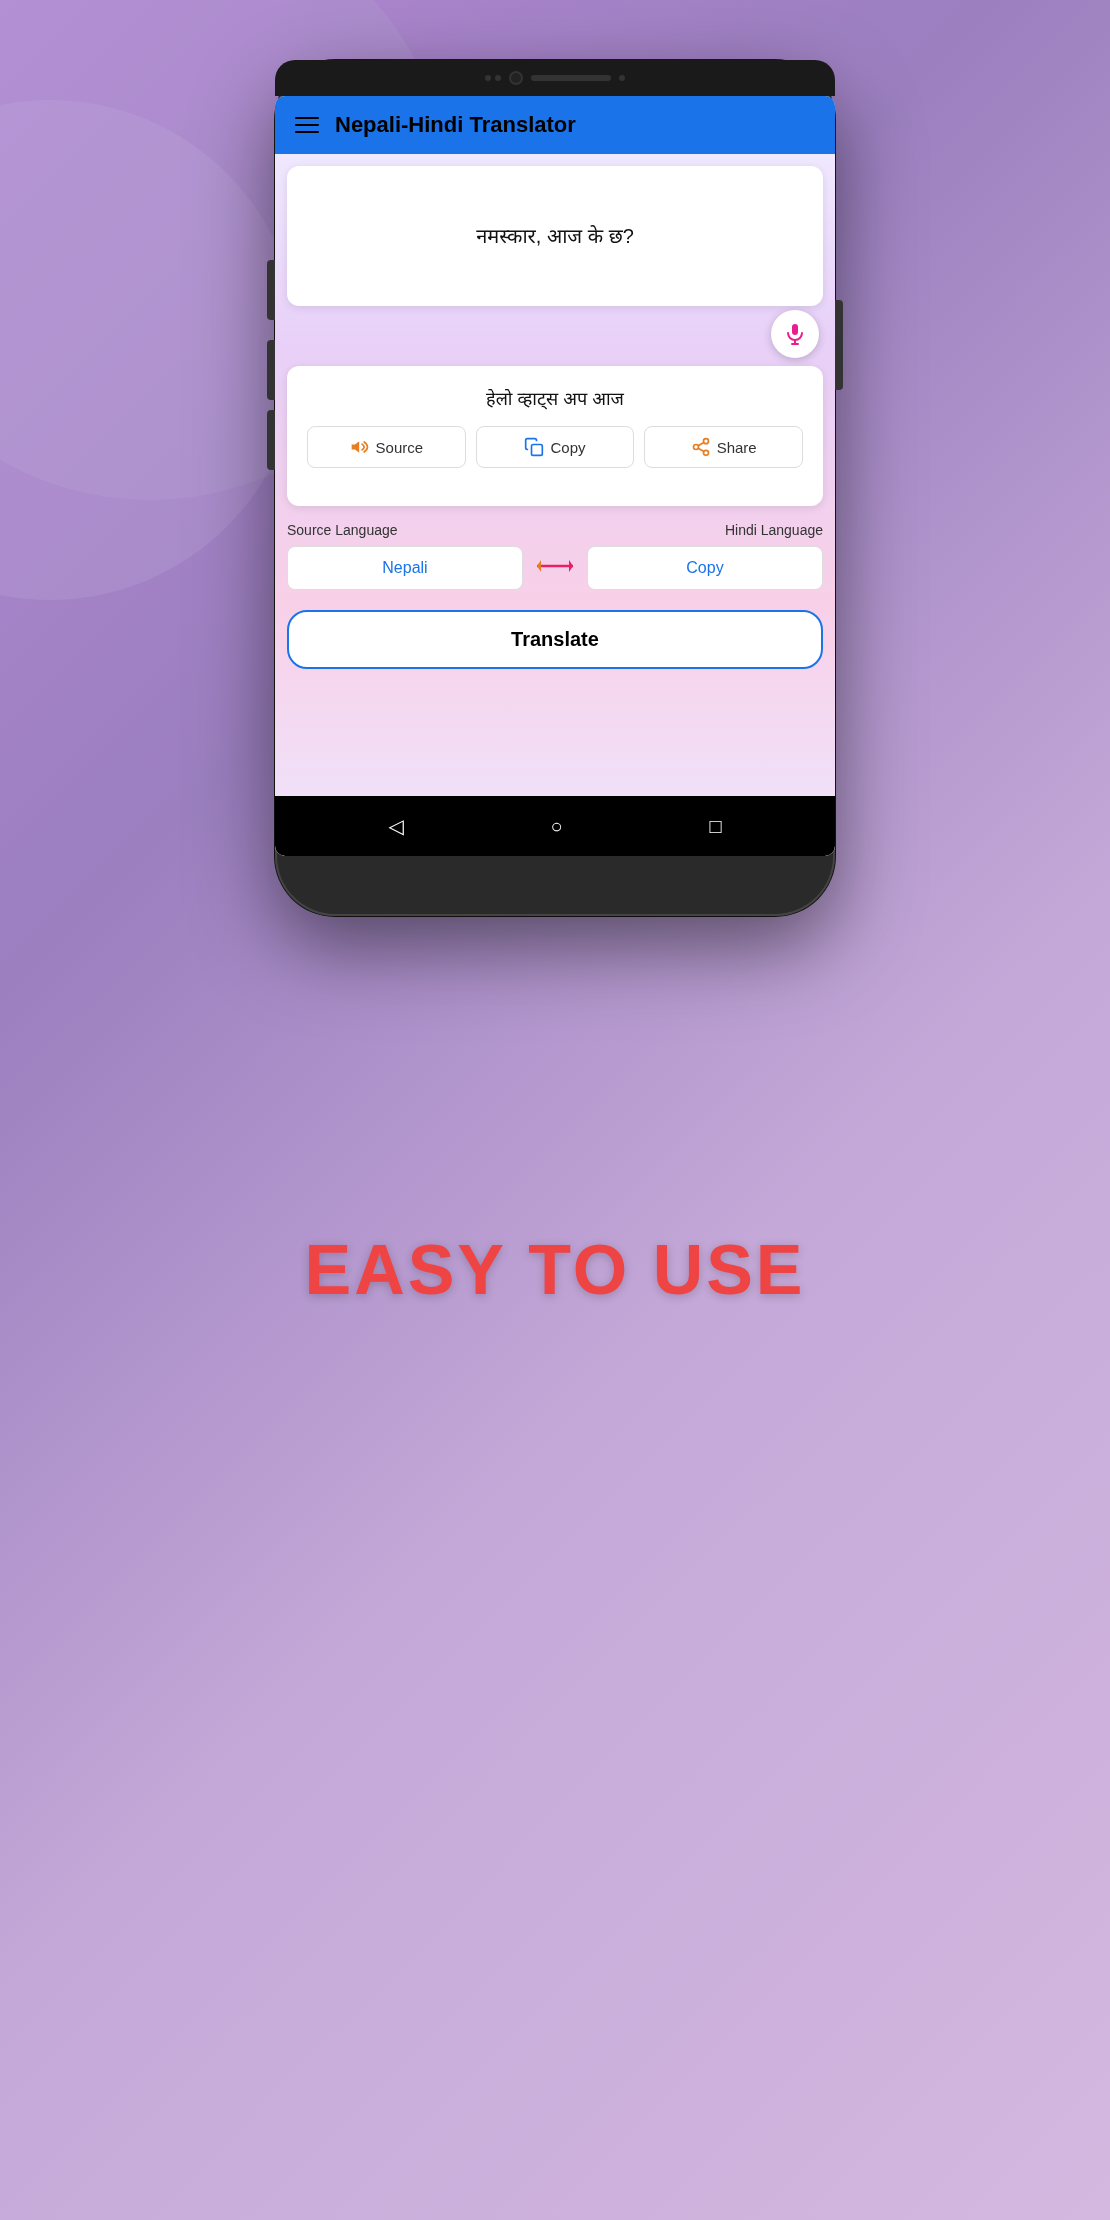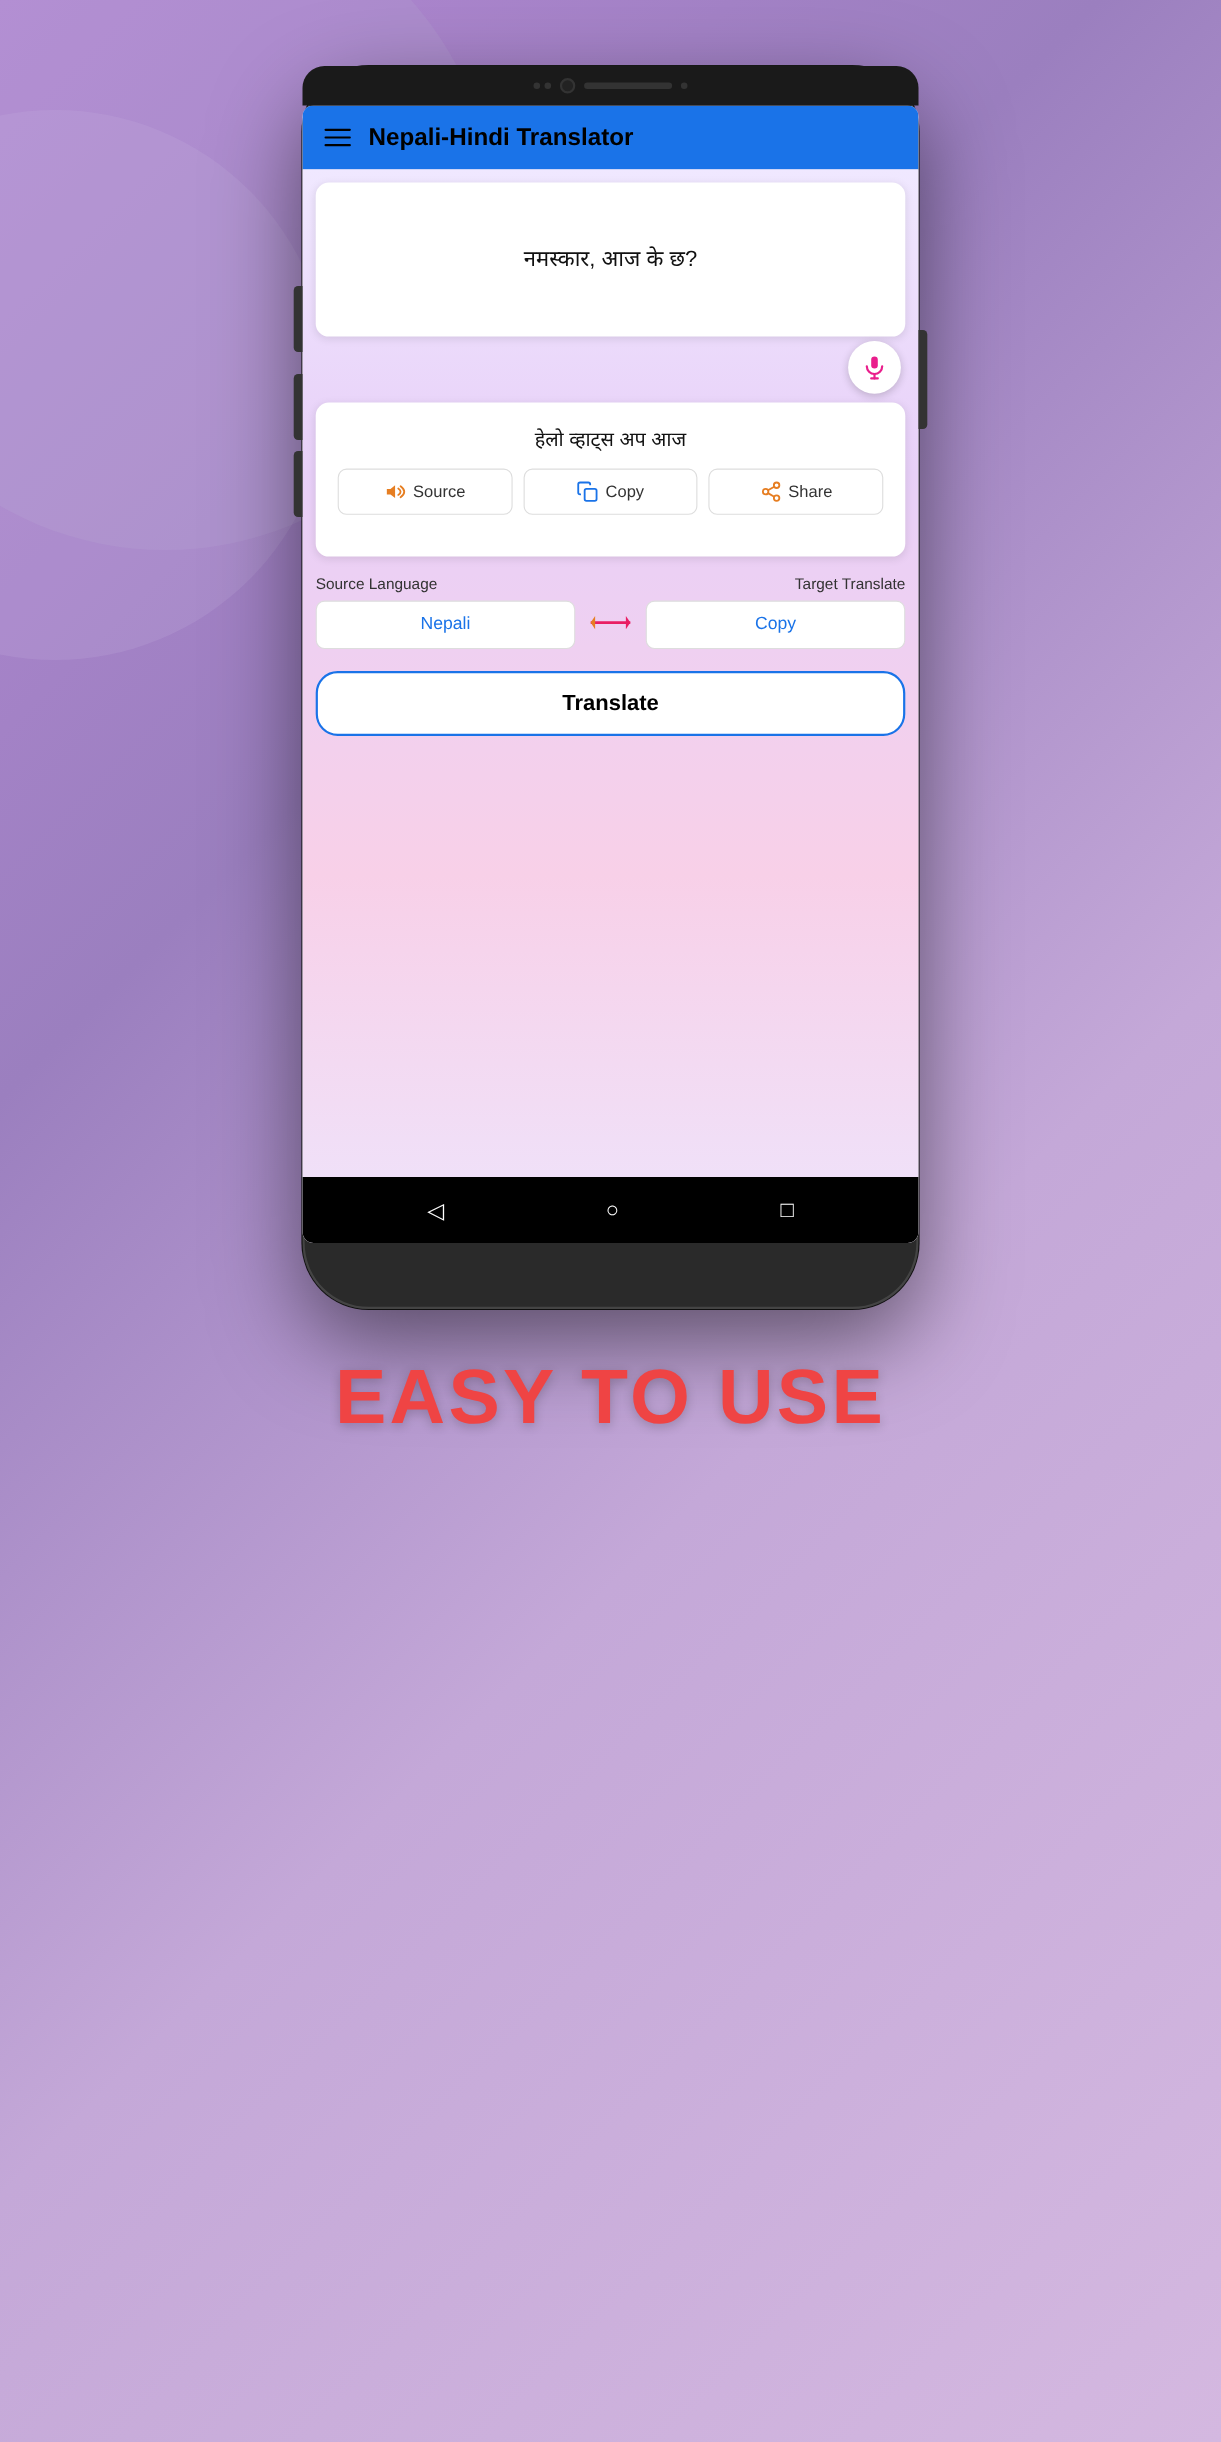--- a/index.html
+++ b/index.html
@@ -46,21 +46,21 @@
       position: relative;
       z-index: 1;
       margin-top: 60px;
       width: 560px;
       height: 1130px;
     }
 
     
     .phone-shell {
       width: 560px;
-      height: 1130px;
+      height: 856px;
       background: #2a2a2a;
       border-radius: 60px;
       box-shadow: 
         0 30px 80px rgba(0,0,0,0.5),
         inset 0 0 0 2px #444,
         0 0 0 1px #1a1a1a;
       position: relative;
     }
 
     
@@ -444,21 +444,21 @@
                 <line x1="15.41" y1="6.51" x2="8.59" y2="10.49" stroke="#e67e22" stroke-width="2"></line>
               </svg>
               <span>Share</span>
             </button>
           </div>
         </div>
 
         <div class="lang-section">
           <div class="lang-labels">
             <span class="lang-label">Source Language</span>
-            <span class="lang-label">Target Translate</span>
+            <span class="lang-label">Hindi Language</span>
           </div>
           <div class="lang-selectors">
             <button class="lang-select-btn">Nepali</button>
             <div class="swap-btn">
               <svg width="40" height="24" viewBox="0 0 40 24">
                 <line x1="2" y1="12" x2="38" y2="12" stroke="#e91e63" stroke-width="2.5"></line>
                 <polygon points="6,6 2,12 6,18" fill="#e67e22"></polygon>
                 <polygon points="34,6 38,12 34,18" fill="#e91e63"></polygon>
               </svg>
             </div>

